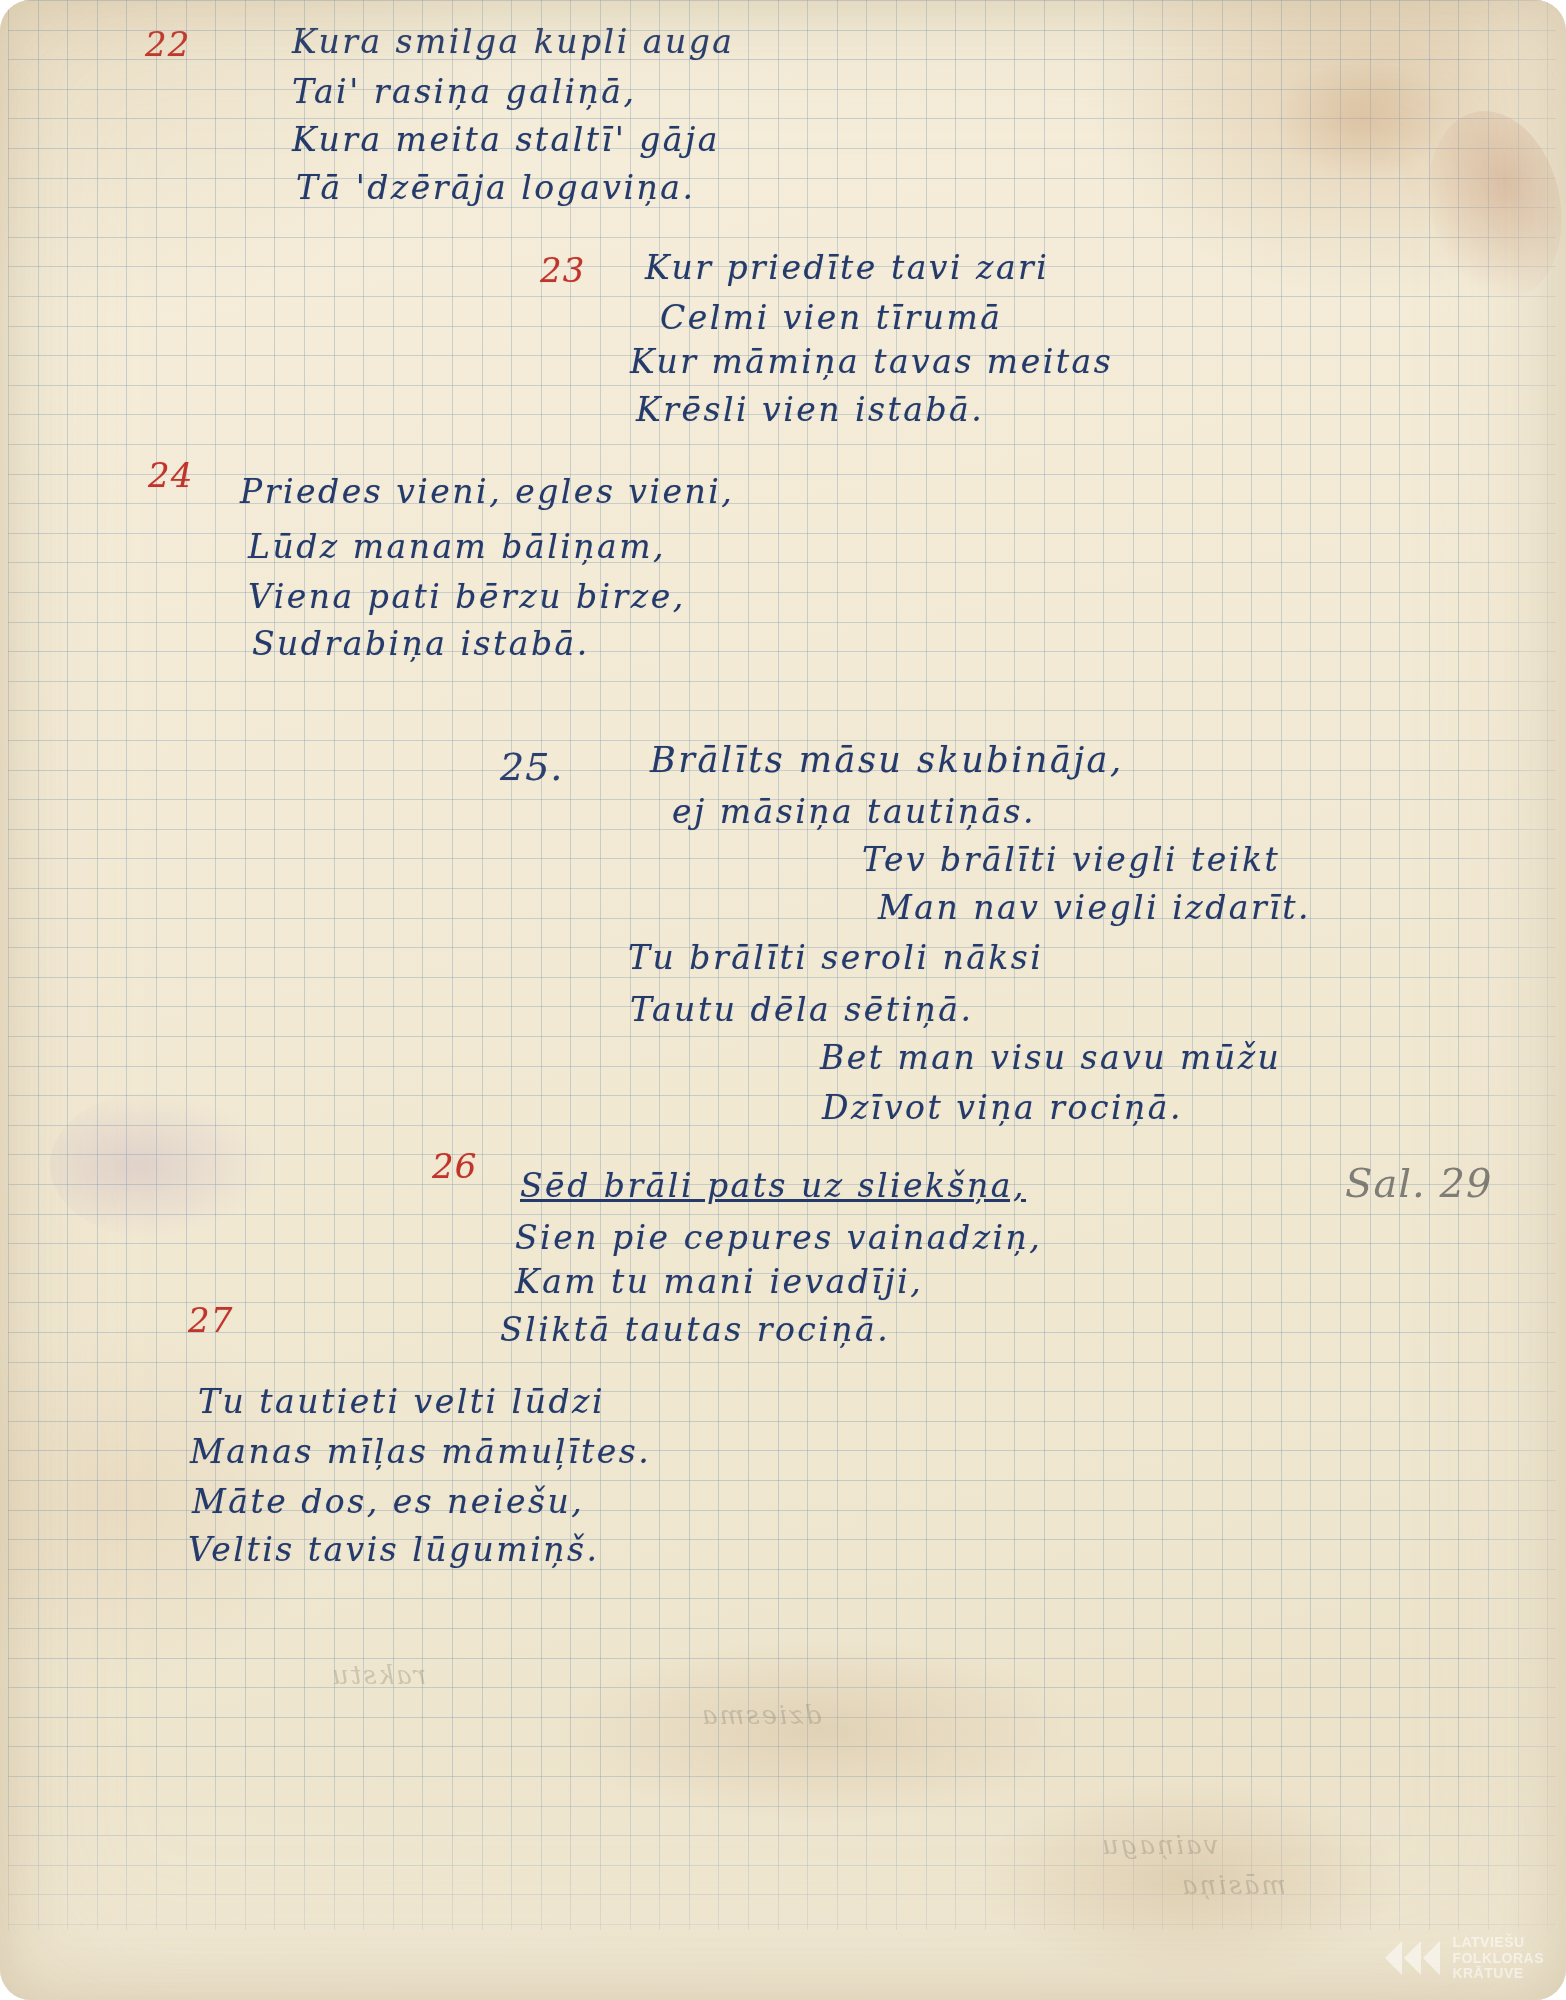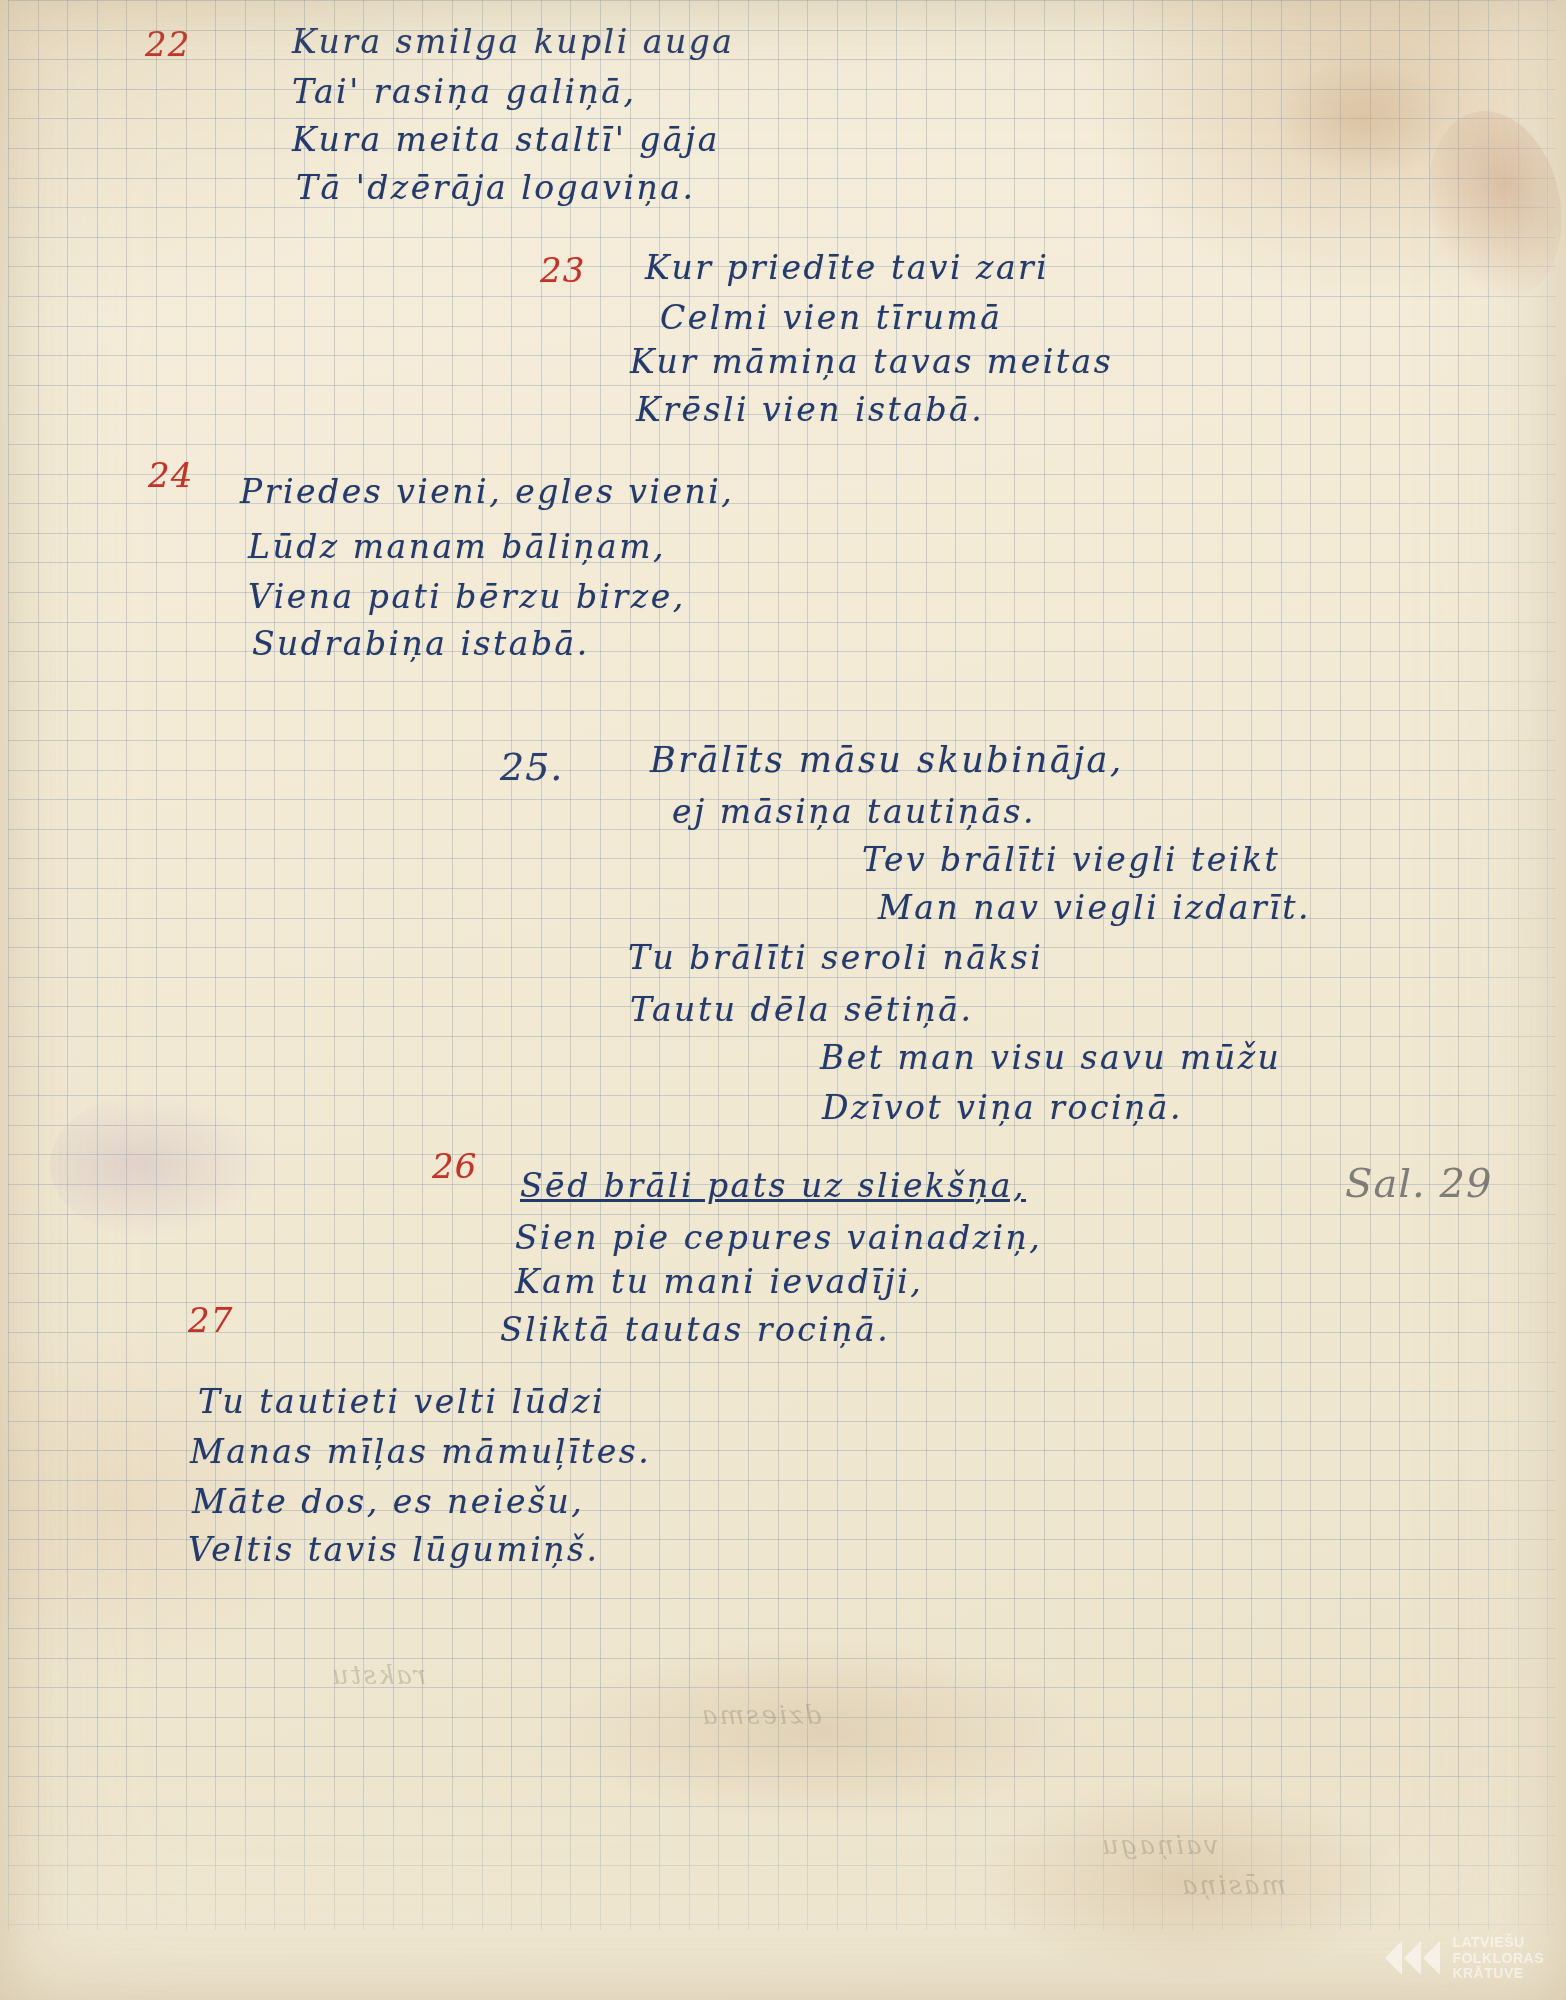--- a/index.html
+++ b/index.html
@@ -9,20 +9,21 @@
   }
   body {
     font-family: "Liberation Serif", serif;
   }
   #page {
     position: relative;
     width: 1566px;
     height: 2000px;
     overflow: hidden;
     background: #f3ecd9;
+    border-radius: 31px;
   }
   
   .paper-base {
     position: absolute;
     inset: 0;
     background:
       radial-gradient(ellipse 420px 300px at 1380px 90px, rgba(214,186,150,0.55), rgba(214,186,150,0) 70%),
       radial-gradient(ellipse 300px 260px at 120px 1500px, rgba(221,199,167,0.35), rgba(221,199,167,0) 70%),
       radial-gradient(ellipse 600px 400px at 60px 40px, rgba(226,208,178,0.40), rgba(226,208,178,0) 70%),
       linear-gradient(170deg, #f5eedb 0%, #f3ead5 40%, #efe6cf 75%, #eadfc6 100%);

